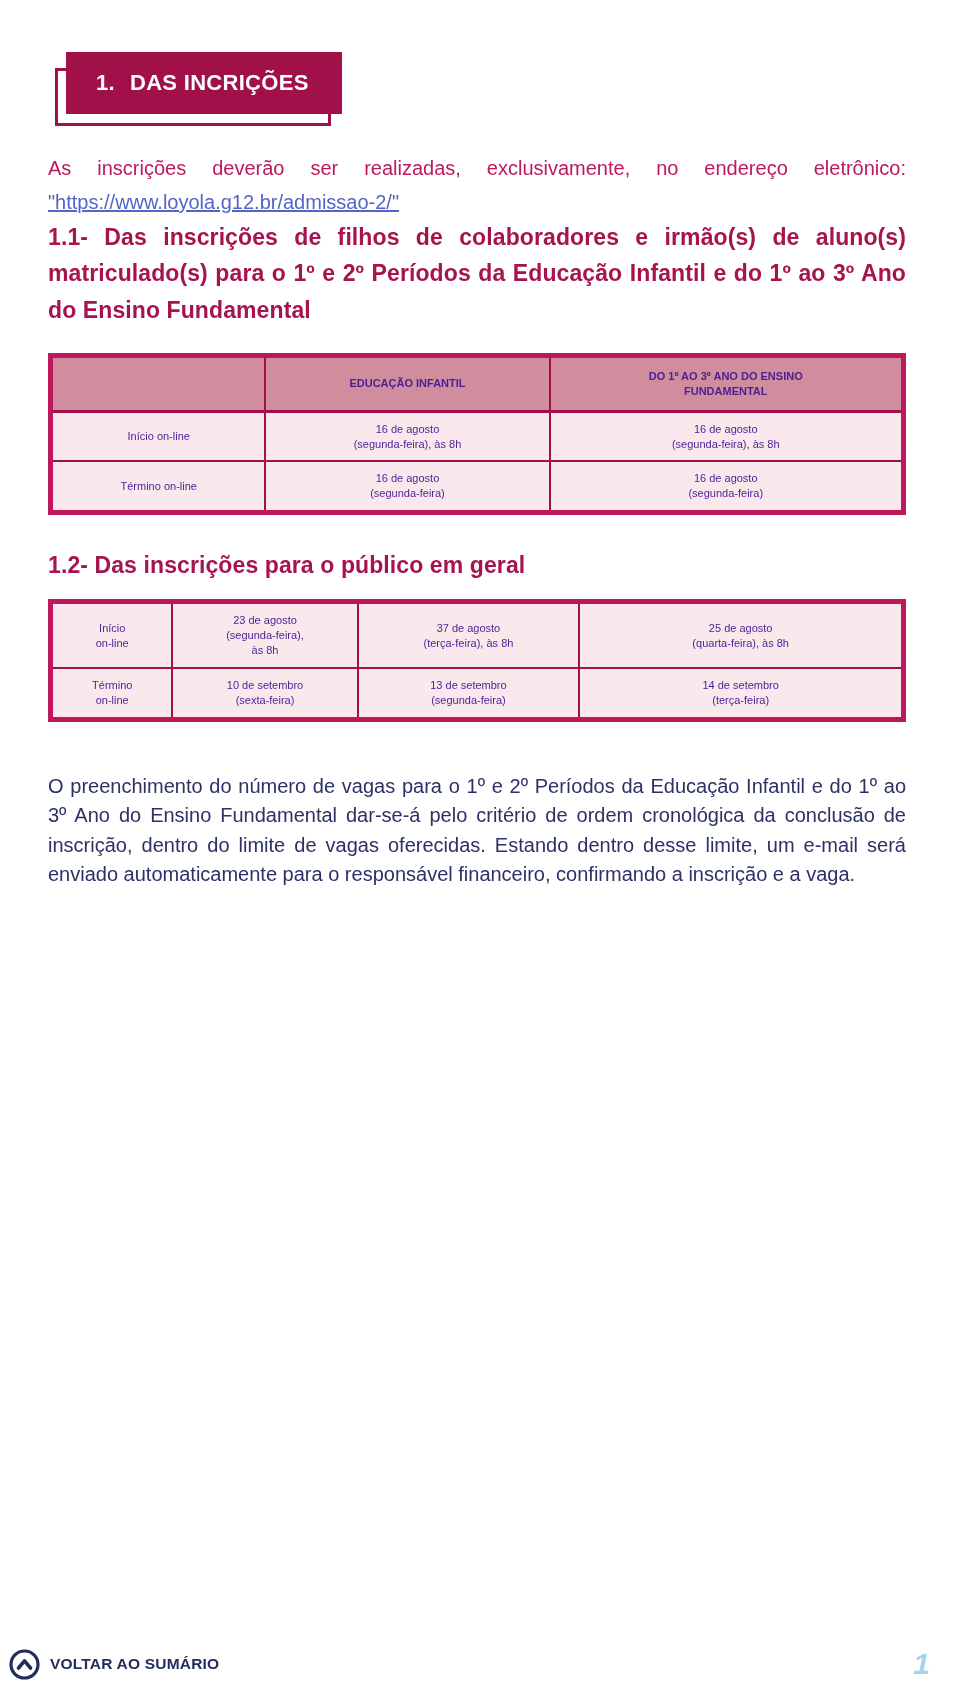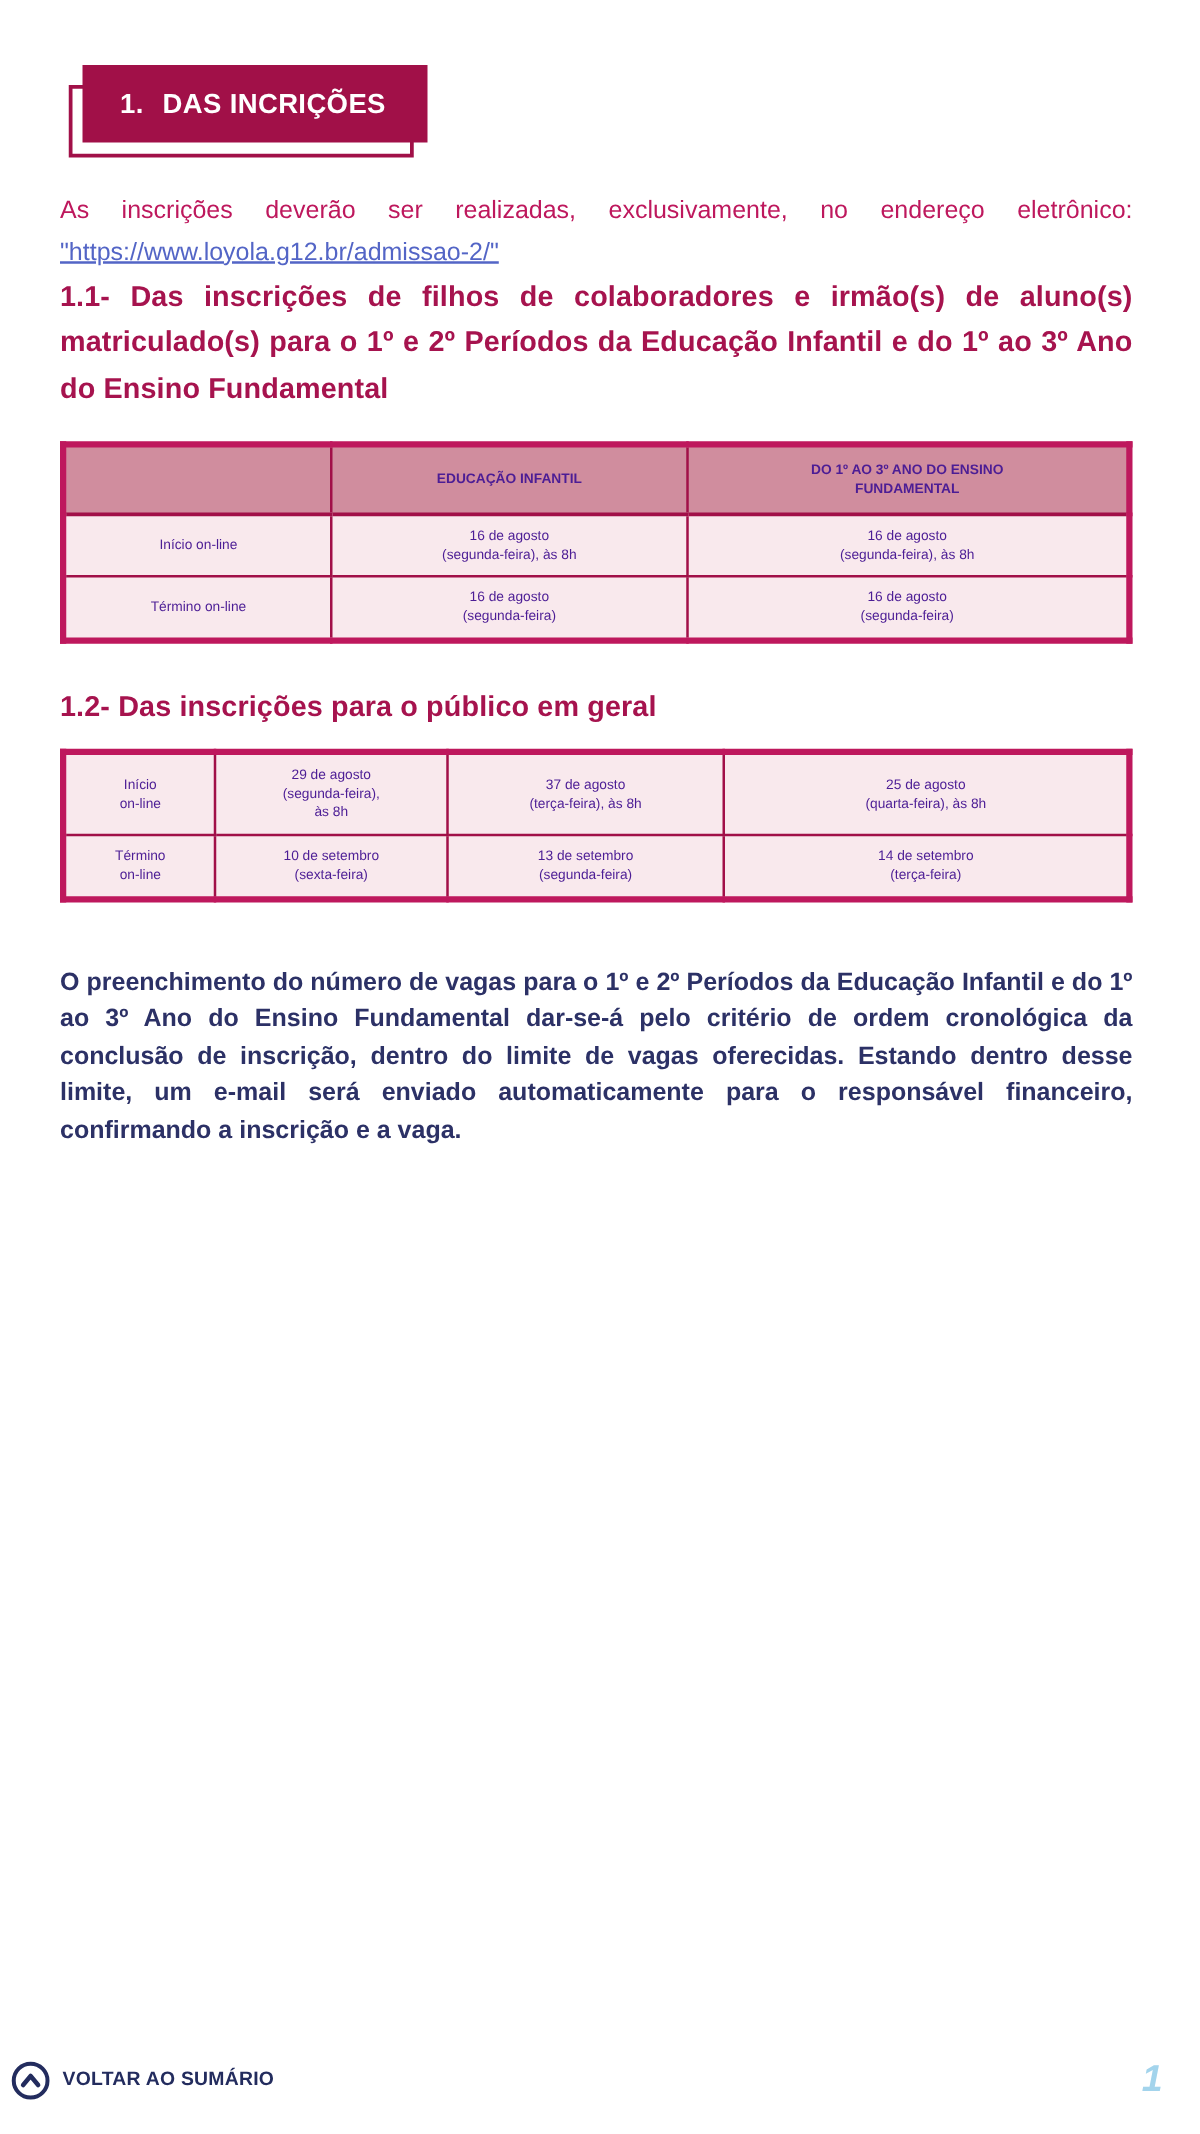--- a/index.html
+++ b/index.html
@@ -67,21 +67,21 @@
   }
   table.sched td { background: #F9E9ED; padding: 9px 8px; }
   .t1 { margin-top: 25px; }
   .t2 { margin-top: 16px; }
   .t1 col.c0 { width: 25.2%; } .t1 col.c1 { width: 33.3%; } .t1 col.c2 { width: 41.5%; }
   .t2 col.c0 { width: 14.3%; } .t2 col.c1 { width: 21.7%; } .t2 col.c2 { width: 26%; } .t2 col.c3 { width: 38%; }
 
   
   .closing {
     margin-top: 50px;
-    color: #2C3166; font-size: 20px; line-height: 1.48; font-weight: 700;
+    color: #2C3166; font-size: 20px; line-height: 1.48; font-weight: 400;
     text-align: justify;
   }
 
   
   .footer {
     position: absolute; left: 8px; right: 26px; bottom: 26px;
     display: flex; align-items: center; justify-content: space-between;
   }
   .back-link {
     display: flex; align-items: center; gap: 9px;
@@ -149,21 +149,21 @@
     <colgroup>
         <col class="c0">
         <col class="c1">
         <col class="c2">
         <col class="c3">
       </colgroup>
     <tbody>
       <tr>
         <td>Início
 on-line</td>
-        <td>29 de agosto
+        <td>23 de agosto
 (segunda-feira),
 às 8h</td>
         <td>37 de agosto
 (terça-feira), às 8h</td>
         <td>25 de agosto
 (quarta-feira), às 8h</td>
       </tr>
       <tr>
         <td>Término
 on-line</td>

